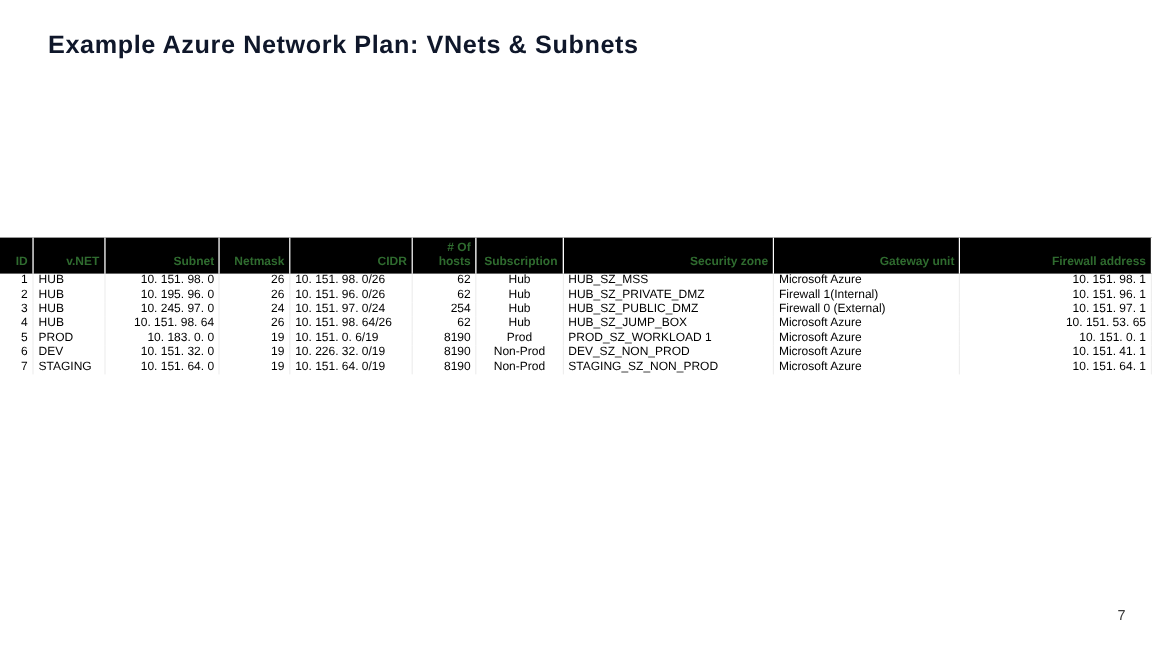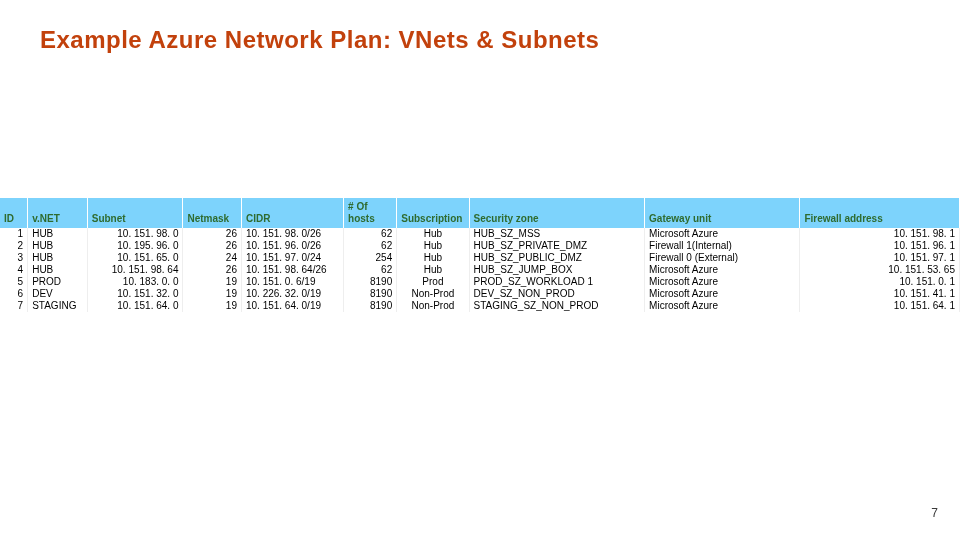--- a/index.html
+++ b/index.html
@@ -15,45 +15,45 @@
   .slide {
     width: 960px;
     height: 540px;
     position: relative;
   }
   .title {
     position: absolute;
     top: 26px;
     left: 40px;
     right: 40px;
-    font-size: 24px;
+    font-size: 21px;
     font-weight: 800;
     letter-spacing: 0.5px;
-    color: #c2410c;
+    color: #0f172a;
     font-family: "Arial Black", Arial, sans-serif;
   }
   .table-wrap {
     position: absolute;
     top: 198px;
     left: 0px;
     width: 960px;
   }
   table.data {
     border-collapse: collapse;
     width: 960px;
     table-layout: fixed;
     font-size: 10px;
     line-height: 12px;
     color: #000;
   }
   table.data th {
-    background: #7dd3fc;
+    background: #000000;
     color: #2f6b2f;
     font-weight: 700;
-    text-align: left;
+    text-align: right;
     padding: 3px 4px 3px 4px;
     border-right: 1px solid #ffffff;
     vertical-align: bottom;
     margin-top: 17px;
   }
   table.data td {
     padding: 0px 4px 0px 4px;
     border-right: 1px solid #eee;
     white-space: nowrap;
     overflow: hidden;
@@ -142,21 +142,21 @@
             <td class="la">10. 151. 96. 0/26</td>
             <td class="ra">62</td>
             <td class="ca">Hub</td>
             <td class="la">HUB_SZ_PRIVATE_DMZ</td>
             <td class="la">Firewall 1(Internal)</td>
             <td class="ra">10. 151. 96. 1</td>
           </tr>
           <tr>
             <td class="ra">3</td>
             <td class="la">HUB</td>
-            <td class="ra">10. 151. 65. 0</td>
+            <td class="ra">10. 245. 97. 0</td>
             <td class="ra">24</td>
             <td class="la">10. 151. 97. 0/24</td>
             <td class="ra">254</td>
             <td class="ca">Hub</td>
             <td class="la">HUB_SZ_PUBLIC_DMZ</td>
             <td class="la">Firewall 0 (External)</td>
             <td class="ra">10. 151. 97. 1</td>
           </tr>
           <tr>
             <td class="ra">4</td>

